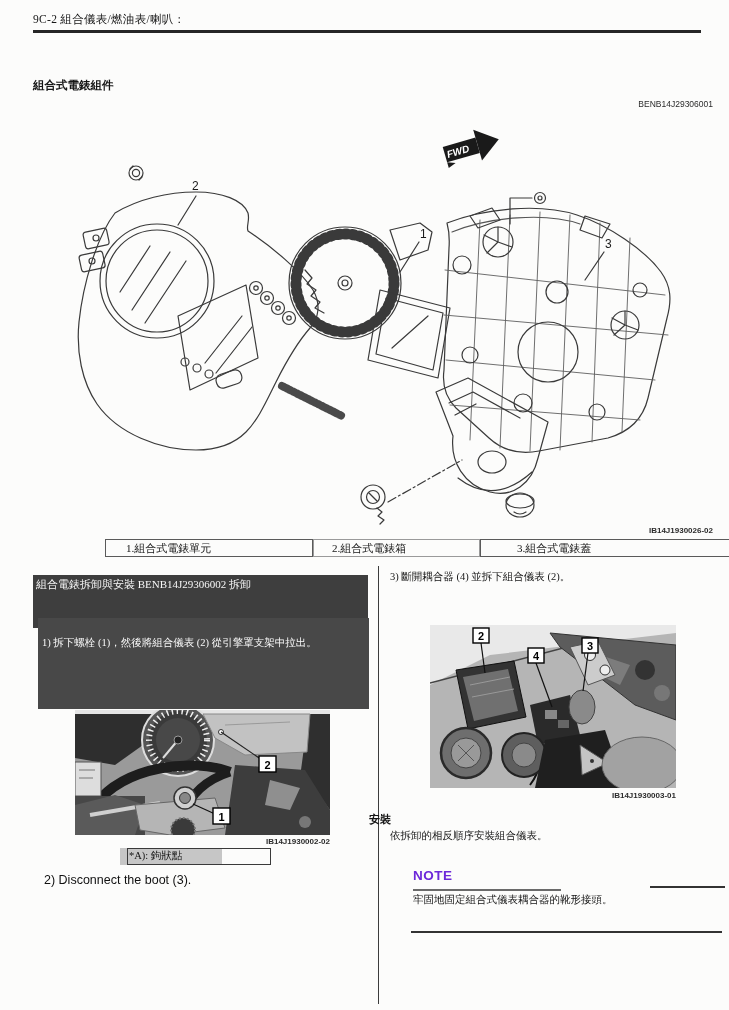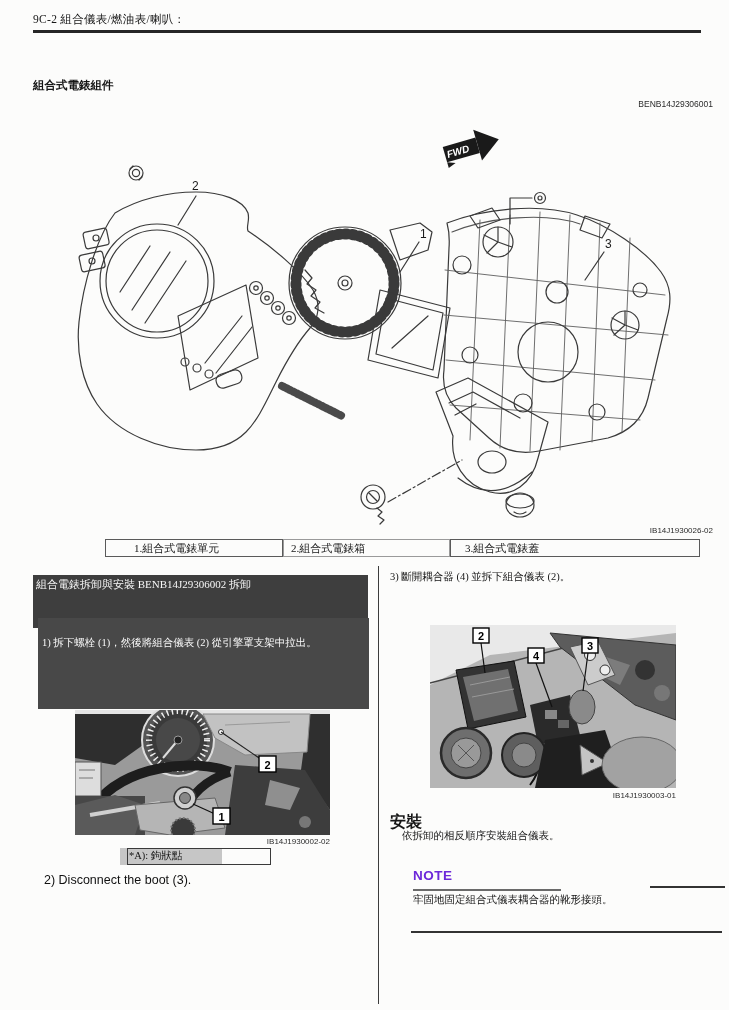--- a/index.html
+++ b/index.html
@@ -11,51 +11,51 @@
     color:#161616;
   }
   .abs { position:absolute; }
   .cjk { font-family:"Liberation Serif","DejaVu Serif",serif; }
   .lat { font-family:"Liberation Sans","DejaVu Sans",sans-serif; }
   .hdr-text { left:33px; top:12px; font-size:11.5px; letter-spacing:.3px; }
   .hdr-rule { left:33px; top:30px; width:668px; height:3px; background:#262626; }
   .sec-title { left:0; top:46px; width:610px; text-align:center; font-size:12.5px; font-weight:bold; }
   .sub-title { left:33px; top:78px; font-size:11.5px; font-weight:bold; }
   .doc-code  { right:16px; top:99px; font-size:8.5px; color:#2b2b2b; }
-  .fig-code  { font-size:8px; color:#2b2b2b; }
+  .fig-code  { font-size:8px; color:#2b2b2b;font-weight:bold; }
   .fig1-code { right:16px;  top:526px; }
   .fig2-code { right:399px; top:837px; }
   .fig3-code { right:53px;  top:791px; }
   .legend { left:105px; top:539px; display:flex; }
   .legend .cell {
     height:18px; border:1px solid #5a5a5a; font-size:11px; line-height:16px;
     white-space:nowrap; overflow:hidden; background:transparent;
   }
-  .legend .c1 { width:178px; padding-left:28px; }
-  .legend .c2 { width:167px; padding-left:7px; border-color:#9a9a9a; }
-  .legend .c3 { width:250px; padding-left:14px; }
+  .legend .c1 { width:208px; padding-left:20px; }
+  .legend .c2 { width:167px; padding-left:18px; border-color:#9a9a9a; }
+  .legend .c3 { width:250px; padding-left:36px; }
   .col-divider { left:378px; top:566px; width:1px; height:438px; background:#3c3c3c; }
   .redact1 {
     left:33px; top:575px; width:335px; height:53px; background:#3e3e3e;
     color:#f7f7f7; font-size:11px; line-height:15px; padding:2px 3px; white-space:nowrap; overflow:hidden;
   }
   .redact2 {
     left:38px; top:618px; width:331px; height:91px; background:#484848;
     color:#fafafa; font-size:10.5px; line-height:15px; padding:17px 4px;
   }
   .photo { display:block; }
   .photo1 { left:75px;  top:710px; }
   .photo2 { left:430px; top:625px; }
   .noteA-gray { left:120px; top:848px; width:102px; height:17px; background:#c6c6c6; }
   .noteA-box  { left:127px; top:848px; width:144px; height:17px; border:1px solid #3a3a3a; }
   .noteA-text { left:129px; top:849px; font-size:10.5px; }
   .step2 { left:44px; top:873px; font-size:12.5px; color:#111; }
   .step3 { left:390px; top:570px; font-size:10.5px; }
-  .install-h { left:390px; top:812px; font-size:16px; font-weight:bold;font-family:Liberation Mono, monospace; }
-  .install-t { left:390px; top:829px; font-size:10.5px;margin-left:12px; }
+  .install-h { left:369px; top:812px; font-size:11px; font-weight:bold;font-family:Liberation Mono, monospace; }
+  .install-t { left:390px; top:829px; font-size:10.5px; }
   .note-h { left:413px; top:868px; font-size:13.5px; font-weight:bold; letter-spacing:.5px; color:#6d28d9; }
   .note-underline { left:413px; top:889px; width:148px; height:1.5px; background:#6a6a6a; }
   .note-rline { left:650px; top:886px; width:75px; height:2px; background:#333; }
   .note-t { left:413px; top:893px; font-size:10.5px; }
   .note-bline { left:411px; top:931px; width:311px; height:2px; background:#333; }
   svg text.callout { font-family:"Liberation Sans","DejaVu Sans",sans-serif; }
 </style>
 </head>
 <body>
 

